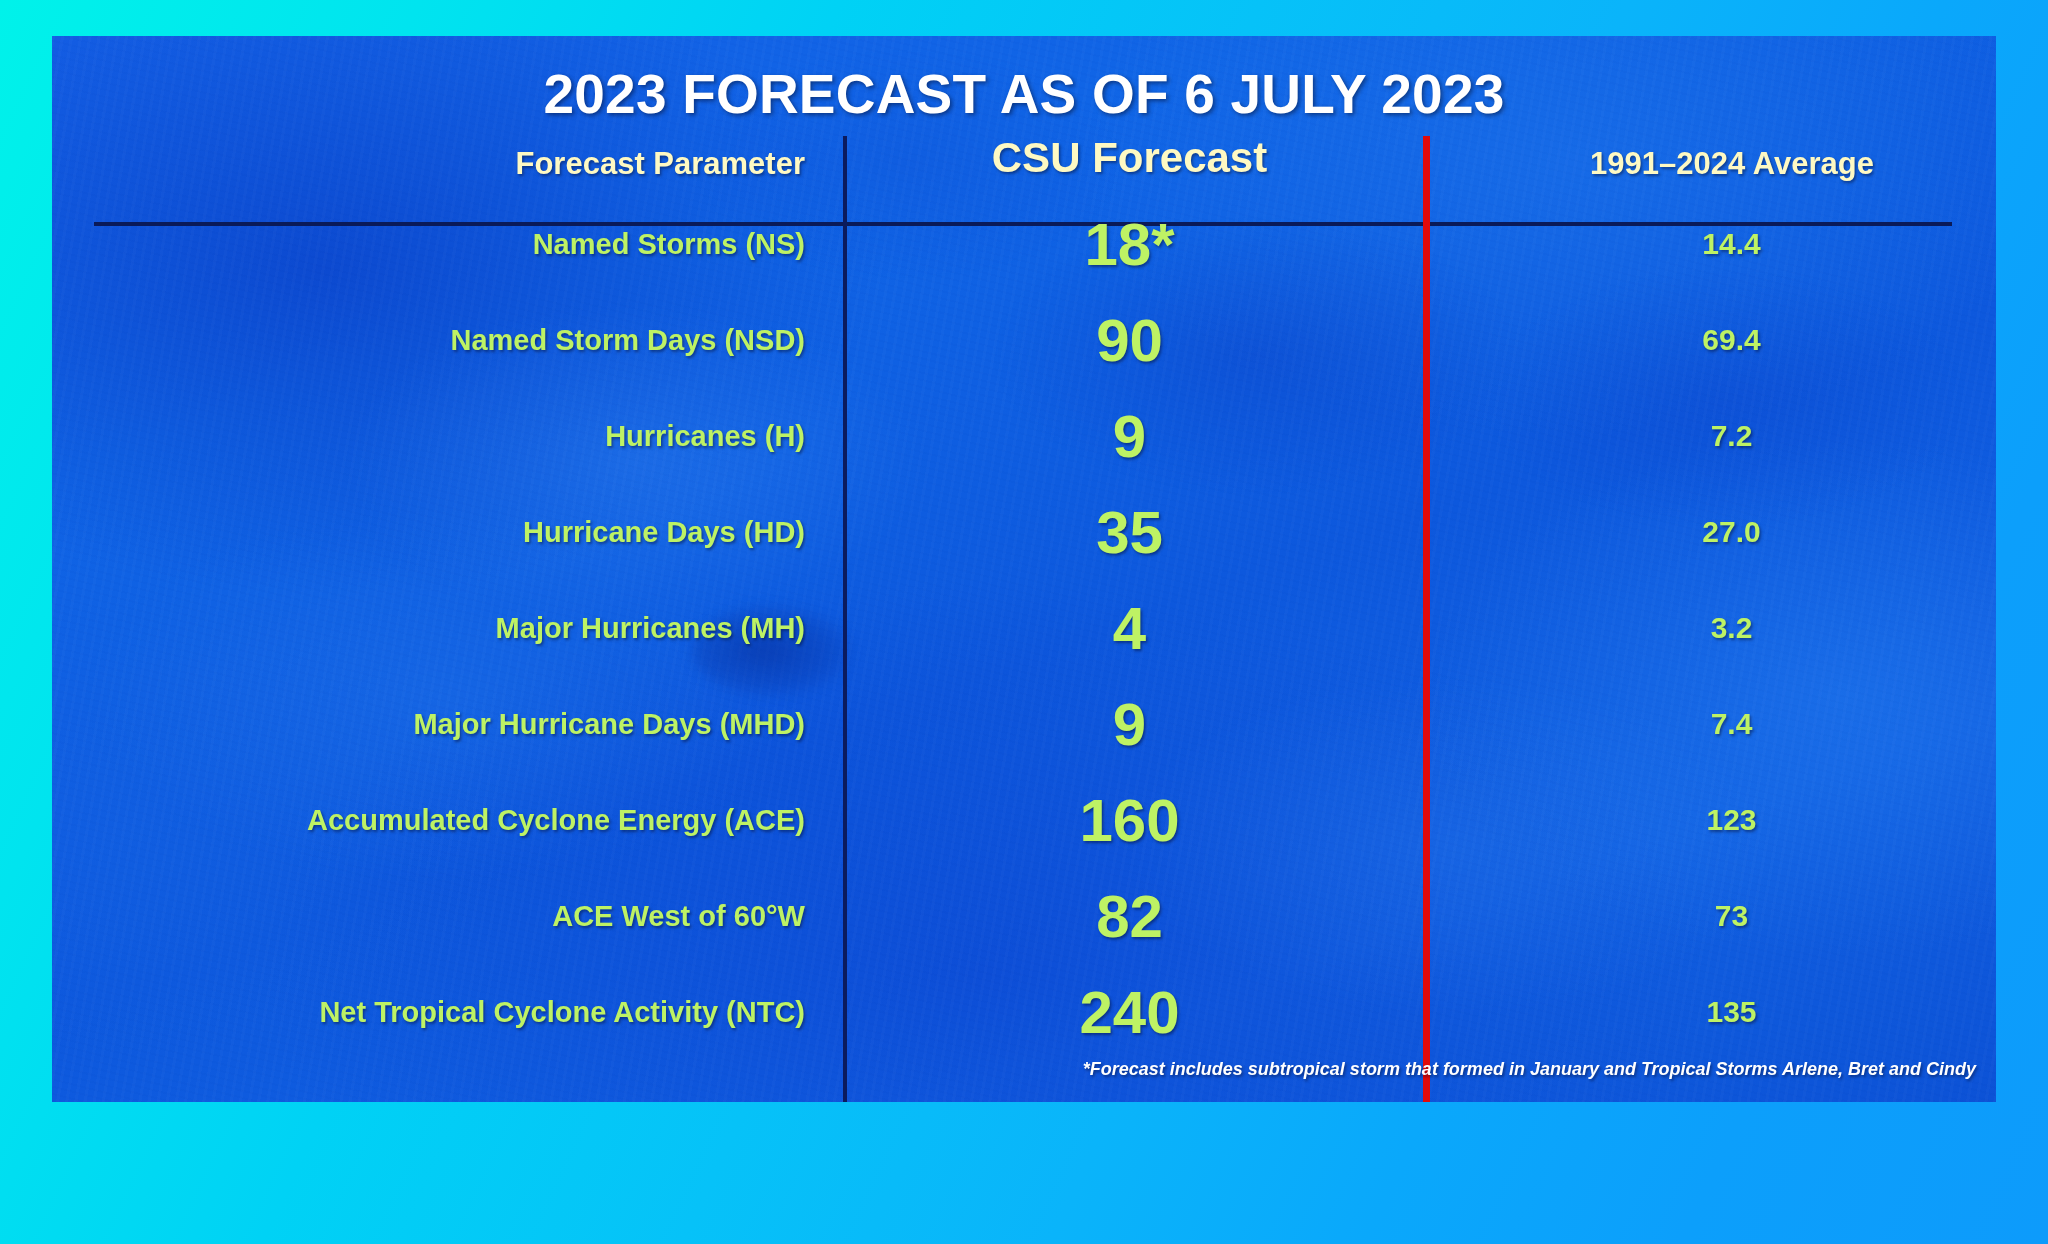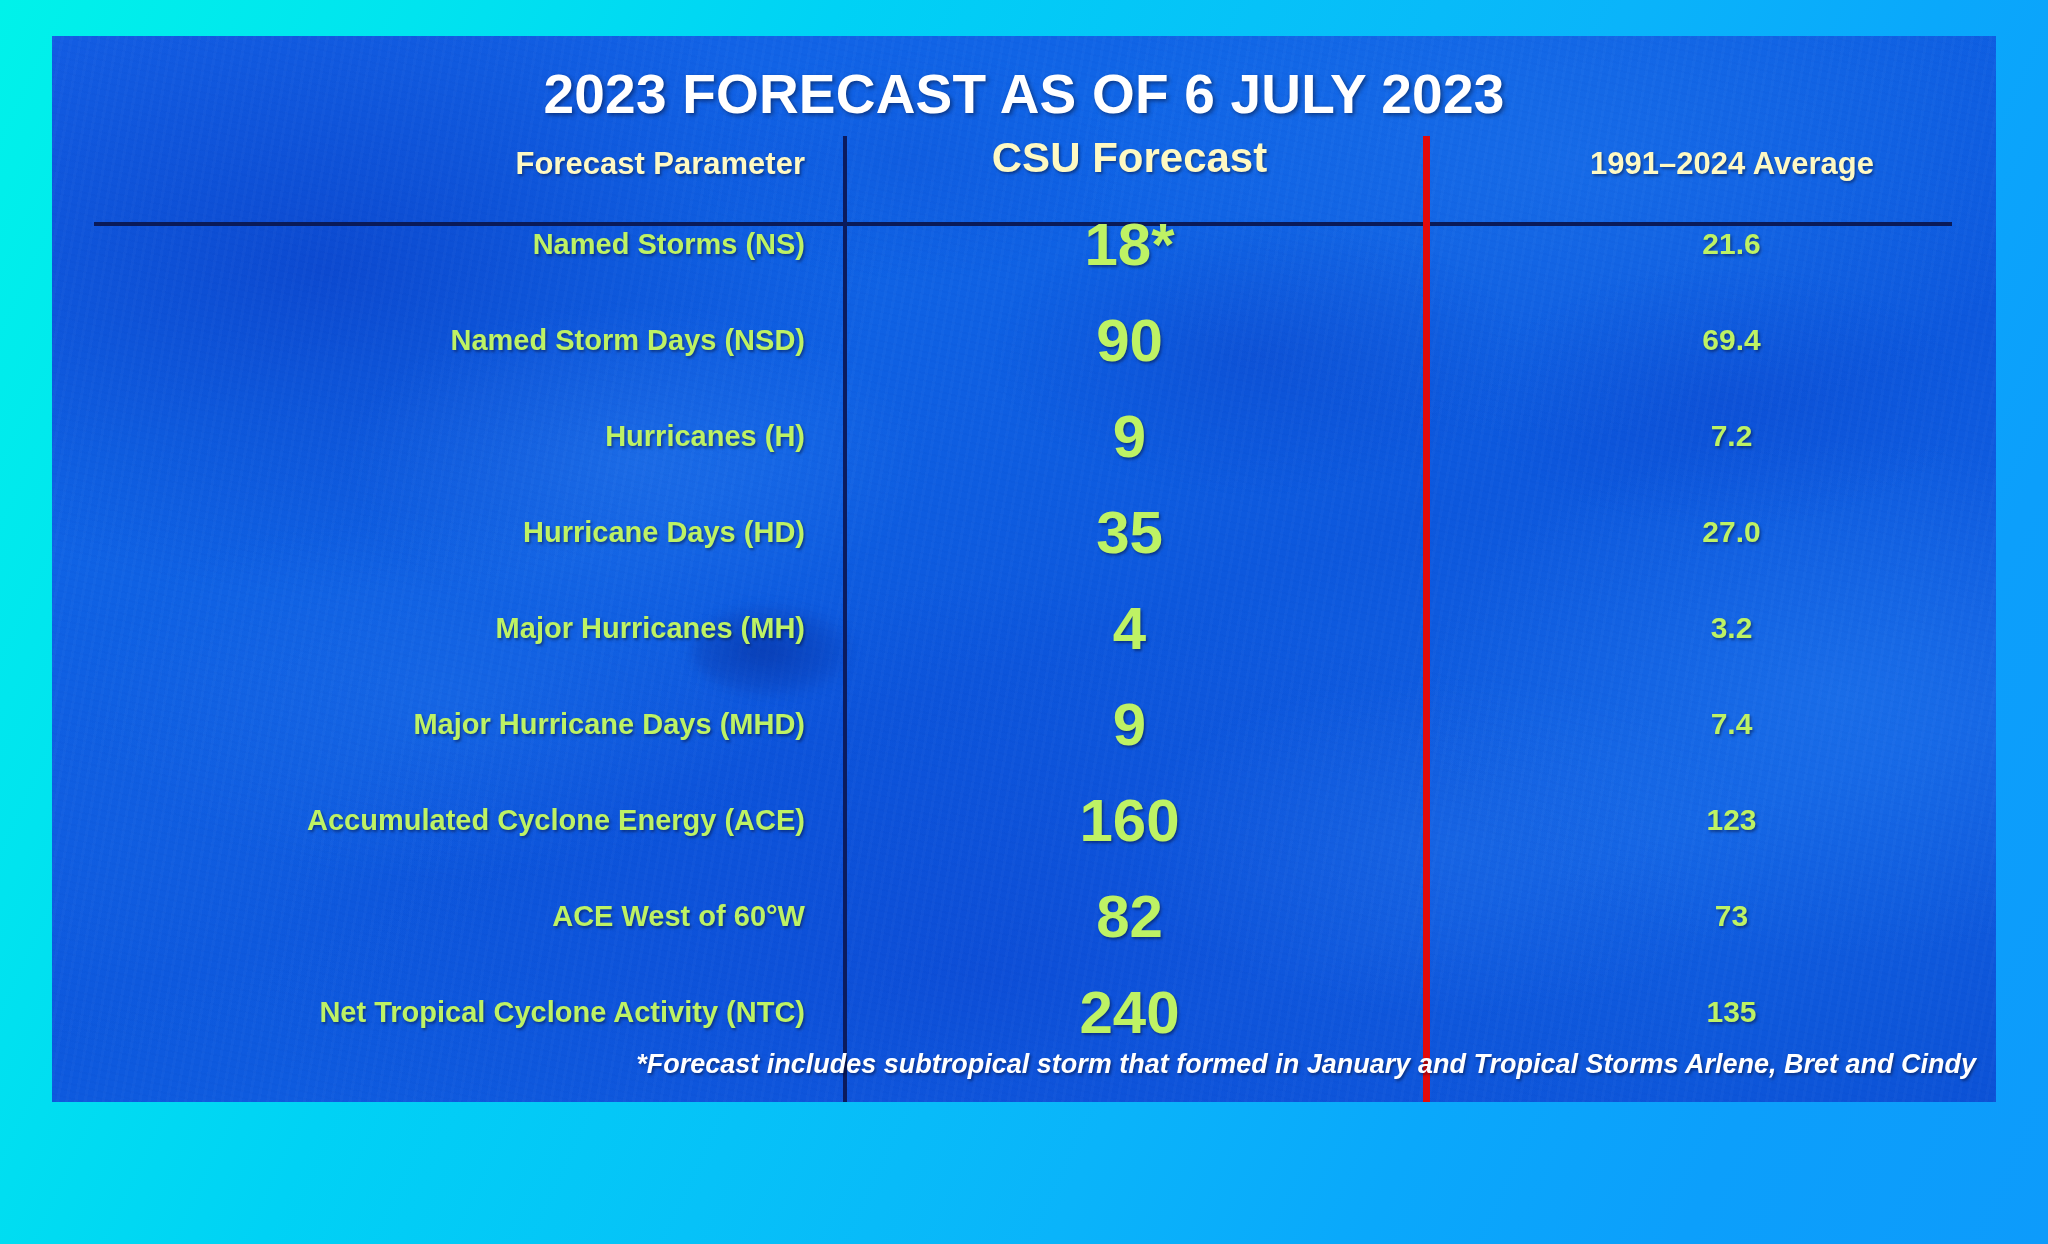--- a/index.html
+++ b/index.html
@@ -129,21 +129,21 @@
     background:#0b1b5e;
   }
   #vrule-red{
     position:absolute;left:1371px;top:100px;width:7px;height:1000px;
     background:#e10a0a;
   }
   
   #footnote{
     position:absolute;left:60px;right:20px;bottom:22px;
     text-align:right;
-    font-size:27px;font-style:italic;font-weight:700;
+    font-size:18px;font-style:italic;font-weight:700;
     color:#ffffff;
     text-shadow:1.5px 1.5px 3px rgba(0,0,25,.45);
     white-space:nowrap;
   }
 </style>
 </head>
 <body>
 
 <div id="frame">
   <div id="panel">
@@ -171,21 +171,21 @@
           <tr>
             <th class="h-param">Forecast Parameter</th>
             <th class="h-csu">CSU Forecast</th>
             <th class="h-avg">1991–2024 Average</th>
           </tr>
         </thead>
         <tbody>
           <tr>
             <td class="d-param">Named Storms (NS)</td>
             <td class="d-csu">18*</td>
-            <td class="d-avg">21.6</td>
+            <td class="d-avg">14.4</td>
           </tr>
           <tr>
             <td class="d-param">Named Storm Days (NSD)</td>
             <td class="d-csu">90</td>
             <td class="d-avg">69.4</td>
           </tr>
           <tr>
             <td class="d-param">Hurricanes (H)</td>
             <td class="d-csu">9</td>
             <td class="d-avg">7.2</td>

